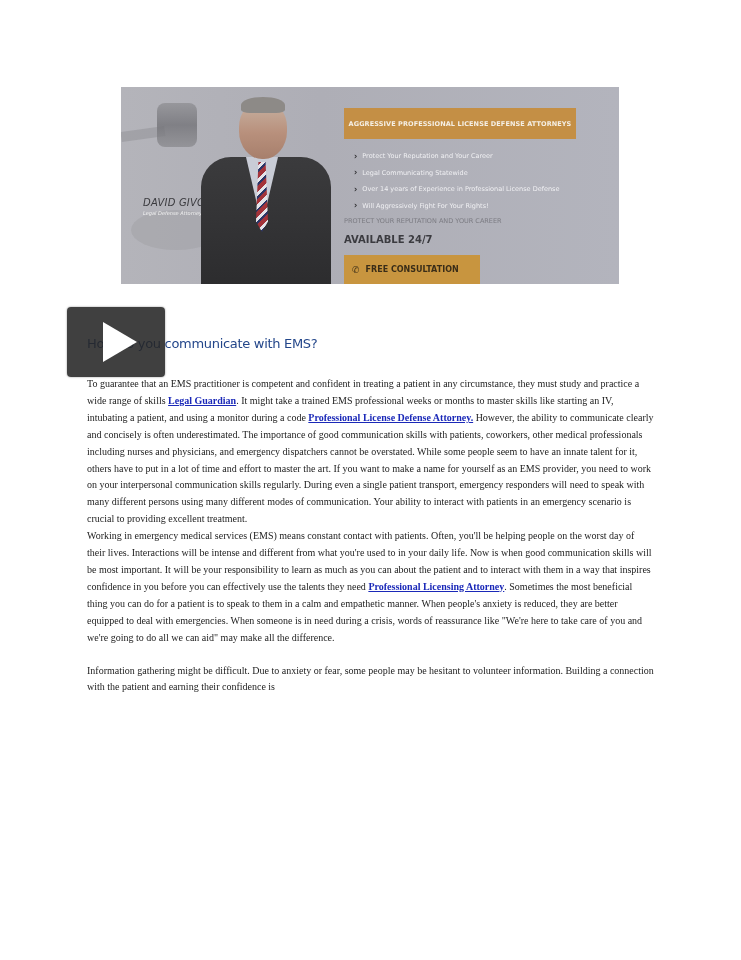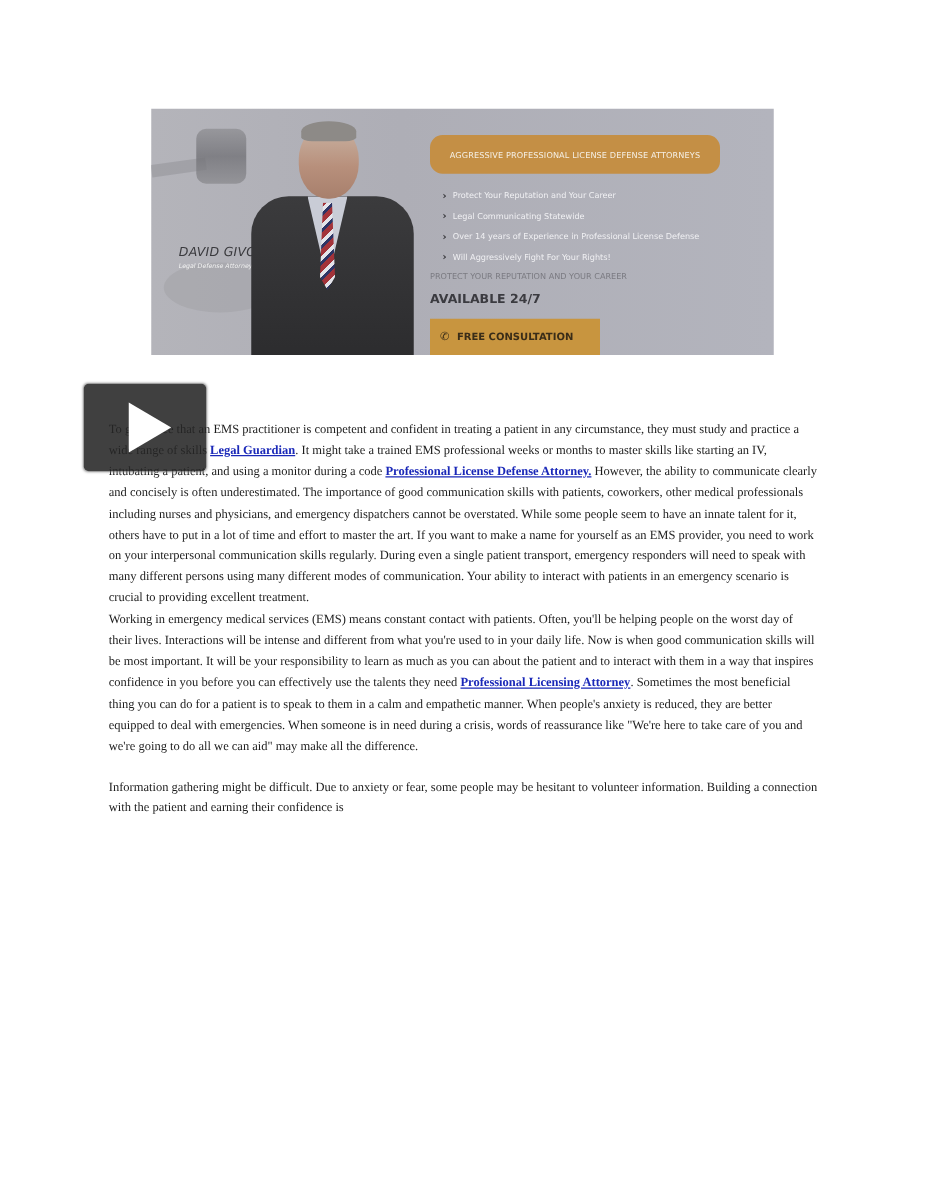--- a/index.html
+++ b/index.html
@@ -125,26 +125,25 @@
     }
     .headline-bar {
       position: absolute;
       left: 0px;
       top: 21px;
       width: 232px;
       height: 31px;
       background: #c48f45;
       color: #f5efe4;
       font-size: 6.5px;
-      font-weight: normal;
+      font-weight: bold;
       display: flex;
       align-items: center;
       justify-content: center;
       letter-spacing: 0.1px;
-      border-radius: 10px;
     }
     .bullets {
       position: absolute;
       left: 10px;
       top: 61px;
       list-style: none;
       margin: 0;
       padding: 0;
     }
     .bullets li {
@@ -310,20 +309,21 @@
       <span>FREE CONSULTATION</span>
     </div>
   </div>
 </div>
 
 <div class="play-overlay">
   <div class="triangle"></div>
 </div>
 
 <div class="article">
+  <div class="h1">How do you communicate with EMS?</div>
 
   <p class="body">
     <span>To guarantee that an EMS practitioner is competent and confident in treating a patient in any circumstance, they must study and practice a wide range of skills </span><a class="doc-link" href="#">Legal Guardian</a><span>. It might take a trained EMS professional weeks or months to master skills like starting an IV, intubating a patient, and using a monitor during a code </span><a class="doc-link" href="#">Professional License Defense Attorney.</a><span> However, the ability to communicate clearly and concisely is often underestimated. The importance of good communication skills with patients, coworkers, other medical professionals including nurses and physicians, and emergency dispatchers cannot be overstated. While some people seem to have an innate talent for it, others have to put in a lot of time and effort to master the art. If you want to make a name for yourself as an EMS provider, you need to work on your interpersonal communication skills regularly. During even a single patient transport, emergency responders will need to speak with many different persons using many different modes of communication. Your ability to interact with patients in an emergency scenario is crucial to providing excellent treatment.</span>
   </p>
 
 
   <p class="body">
     <span>Working in emergency medical services (EMS) means constant contact with patients. Often, you'll be helping people on the worst day of their lives. Interactions will be intense and different from what you're used to in your daily life. Now is when good communication skills will be most important. It will be your responsibility to learn as much as you can about the patient and to interact with them in a way that inspires confidence in you before you can effectively use the talents they need </span><a class="doc-link" href="#">Professional Licensing Attorney</a><span>. Sometimes the most beneficial thing you can do for a patient is to speak to them in a calm and empathetic manner. When people's anxiety is reduced, they are better equipped to deal with emergencies. When someone is in need during a crisis, words of reassurance like "We're here to take care of you and we're going to do all we can aid" may make all the difference.</span>
   </p>
 

